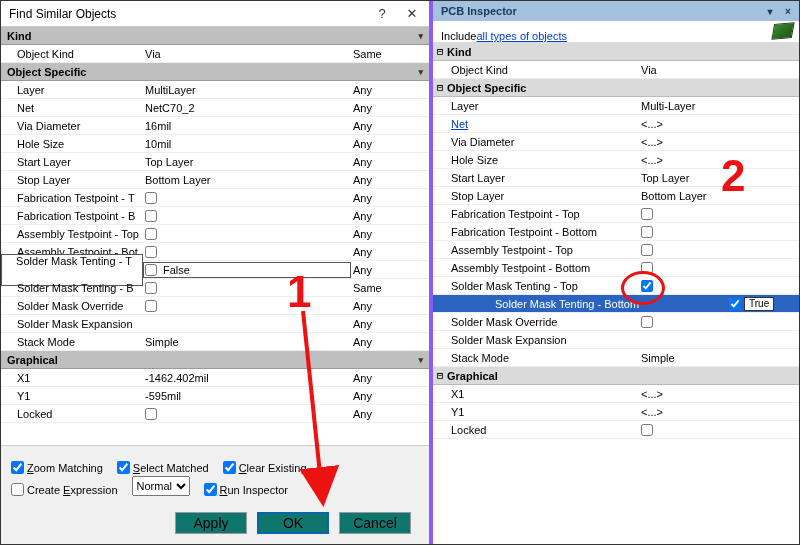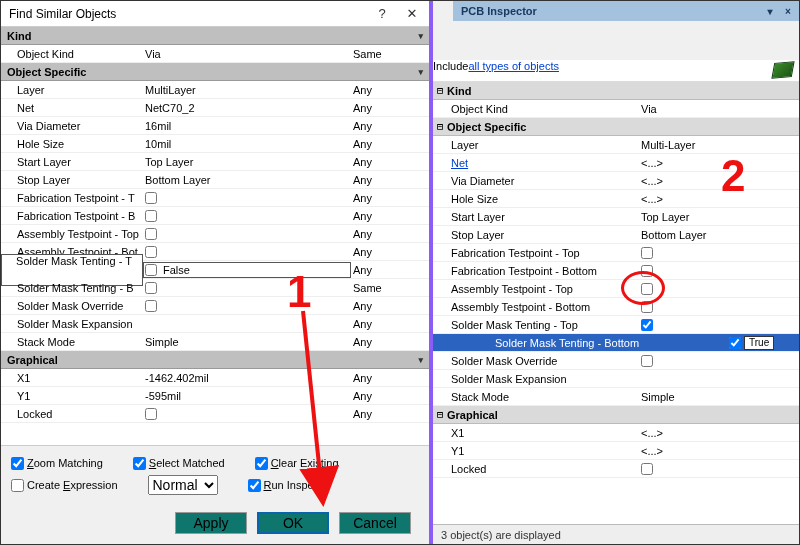--- a/index.html
+++ b/index.html
@@ -38,43 +38,43 @@
     border-bottom: 1px solid #eee; background: #fff;
   }
   .row .c1 { width: 142px; padding-left: 16px; white-space: nowrap; overflow: hidden; text-overflow: clip; }
   .row .c2 { width: 208px; padding-left: 2px; white-space: nowrap; overflow: hidden; display:flex; align-items:center; gap:2px;}
   .row .c3 { flex: 1; padding-left: 2px; }
   .row input[type=checkbox] { margin: 0 4px 0 0; width: 12px; height: 12px; }
   .row.sel .c1 { border: 1px solid #555; background: #fff; padding-left: 4px; height:32px;text-align:center; }
   .row.sel .c2.box { border: 1px solid #555; padding-left: 1px; height:16px; }
 
   .opt-area { padding: 6px 10px 8px 10px; background:#f0f0f0; border-top:1px solid #ccc; }
-  .opt-row { display: flex; align-items: center; gap: 30px; height: 22px; }
+  .opt-row { display: flex; align-items: flex-end; gap: 14px; height: 22px; }
   .chk { display: flex; align-items: center; gap: 3px; }
   .chk input { width: 13px; height: 13px; margin:0; }
   .chk .u { text-decoration: underline; }
-  select.norm { height: 20px; font-size: 14px; width: 70px; }
+  select.norm { height: 20px; font-size: 11px; width: 58px; }
 
   .btn-row { display: flex; justify-content: flex-end; gap: 10px; padding: 8px 18px 10px 0; background:#f0f0f0;}
   .wbtn {
     min-width: 72px; height: 22px; padding: 0 10px;
     border: 1px solid #999; background: #0f766e;
     font-size: 14px; cursor: pointer;
   }
   .wbtn.def { border: 2px solid #0a64ad; }
 
   
   .insp-titlebar {
     height: 20px; background: #a4c1de;
     display: flex; align-items: center; padding: 0 2px 0 8px;
-    color: #1a3a60; font-weight: bold; font-size: 11px; margin-left: 20px;
+    color: #1a3a60; font-weight: bold; font-size: 11px;
   }
   .insp-titlebar .sp { flex:1; }
   .insp-tb-btn { width: 18px; height: 16px; display:flex; align-items:center; justify-content:center; font-size:10px; color:#1a3a60; cursor:pointer;}
-  .insp-include { height: 22px; display:flex; align-items:flex-start; padding:0 0; background:#fff; border-bottom:1px solid #ddd; position:relative;margin-top:39px;}
+  .insp-include { height: 22px; display:flex; align-items:flex-end; padding:0 8px; background:#fff; border-bottom:1px solid #ddd; position:relative;}
   .insp-include a { color: #0040d0; text-decoration: underline; cursor:pointer; }
   .pcb-icon {
     position:absolute; right:6px; top:2px; width:20px; height:16px;
     background: linear-gradient(135deg,#3a8a2a,#1d5515);
     transform: skewX(-15deg) rotate(-5deg);
     border:1px solid #0a3a0a;
   }
 
   .insp-grid { flex:1; overflow:hidden; background:#fff; }
   .isect {
@@ -426,23 +426,20 @@
           </div>
           <div class="irow">
             <div class="pad"></div>
             <div class="ic1">Locked</div>
             <div class="ic2">
               <input type="checkbox" style="">
             </div>
           </div>
         </div>
     </div>
-    <div class="insp-status">
-        <span>3 object(s) are displayed</span>
-      </div>
   </div>
 </div>
 
 <div class="anno1">1</div>
 <div class="anno2">2</div>
 <div class="circle"></div>
 <svg class="arrow-svg" width="800" height="545">
   <defs>
       <marker id="ah" markerWidth="12" markerHeight="12" refX="9" refY="5" orient="auto">
         <path d="M0,0 L10,5 L0,10 Z" fill="#e11"></path>

